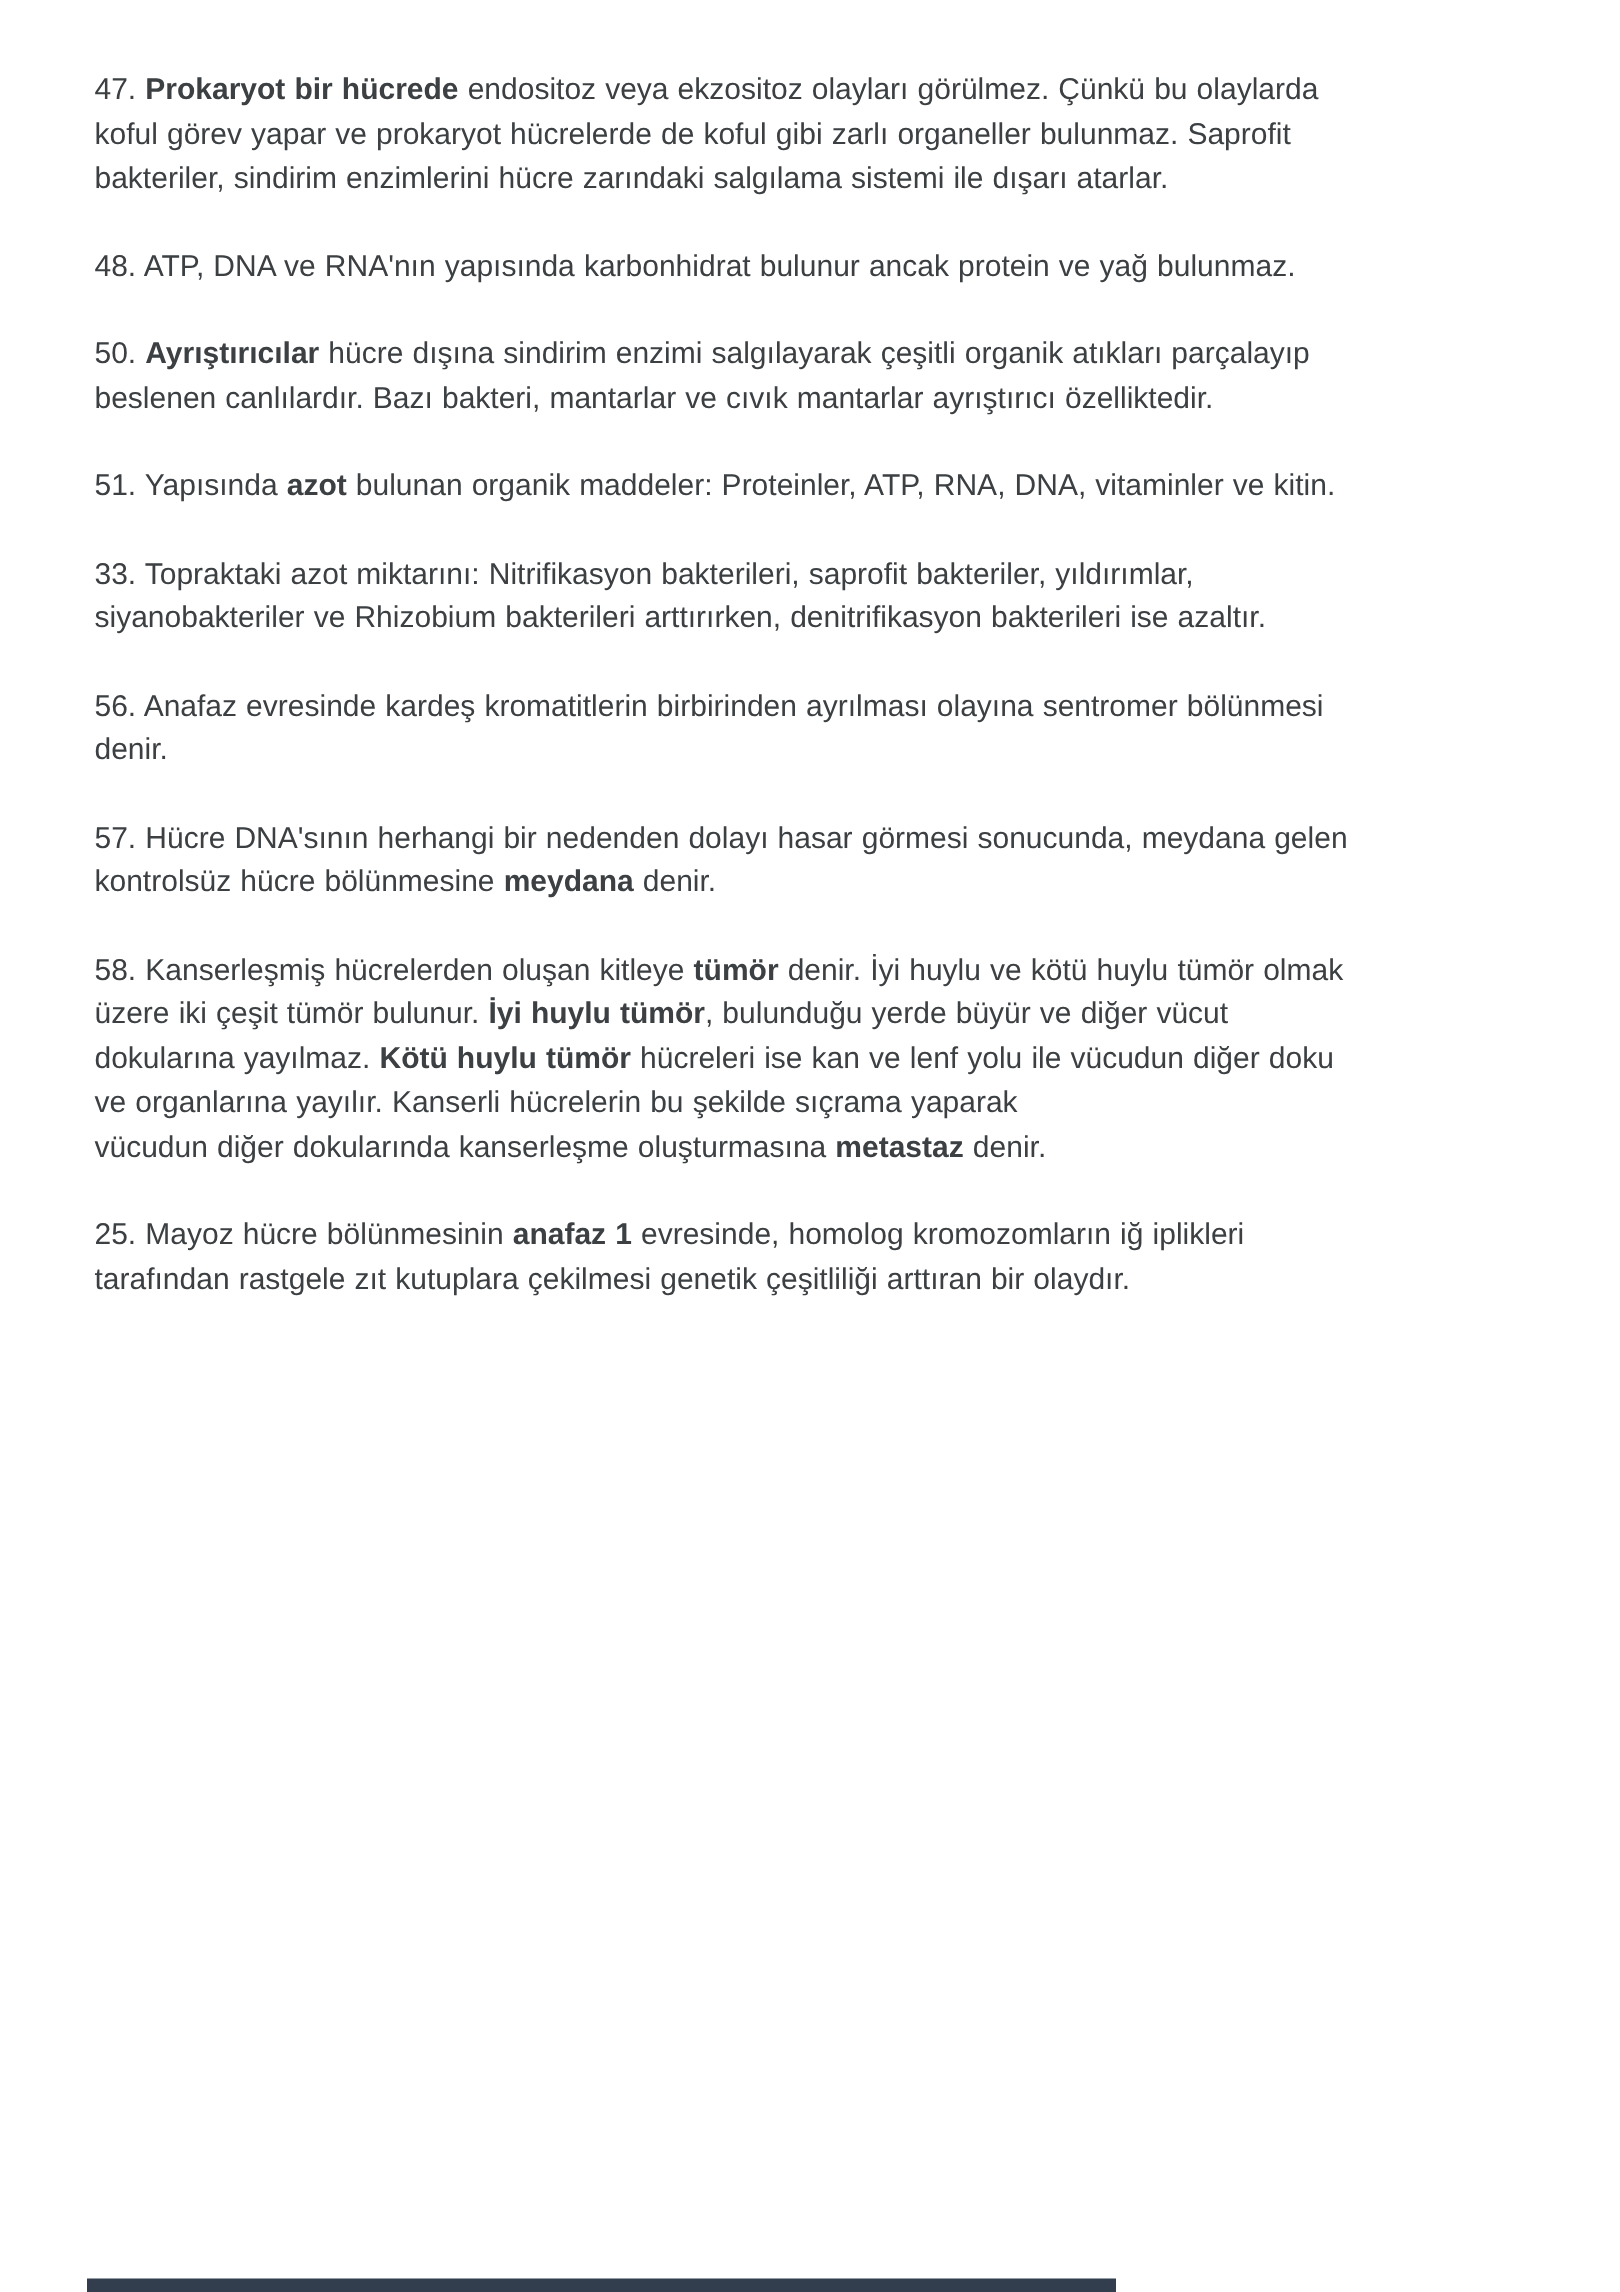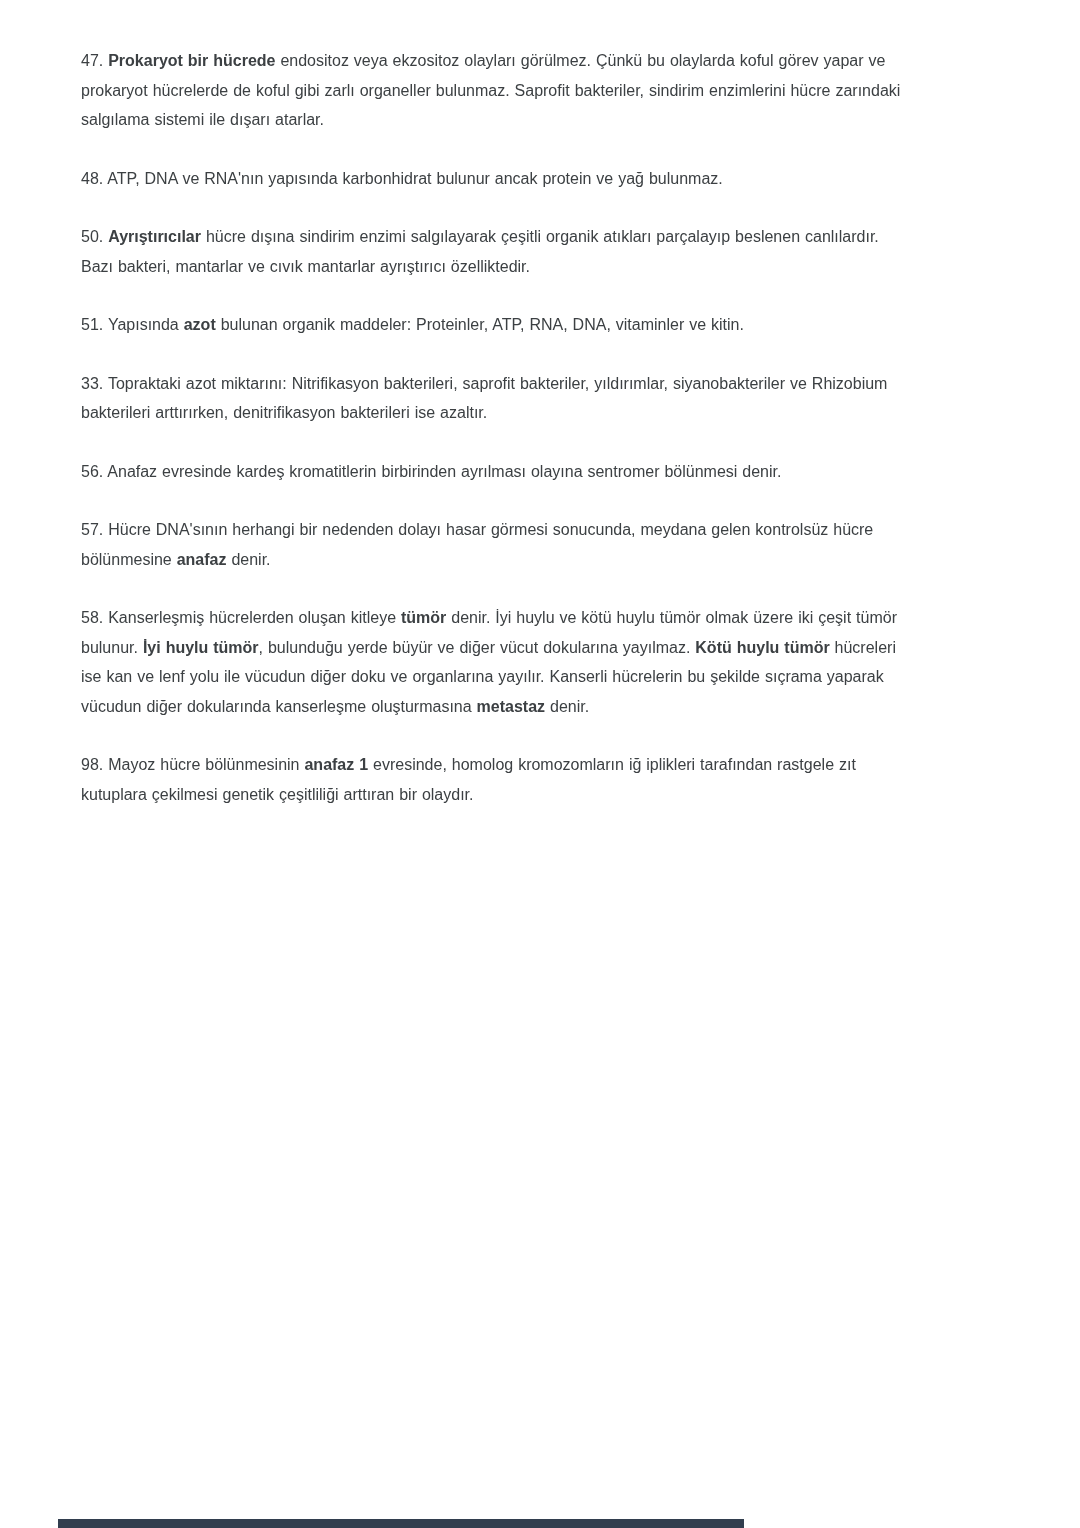--- a/index.html
+++ b/index.html
@@ -22,23 +22,23 @@
     background: var(--bg);
     overflow: hidden;
   }
   .content {
     position: absolute;
     left: 63px;
     top: 46px;
     width: 848px;
   }
   p.note {
-    font-size: 16px;
+    font-size: 20px;
     line-height: 29.5px;
-    margin: 0 0 29px 18px;
+    margin: 0 0 29px 0;
     color: var(--text);
     word-spacing: 0.5px;
   }
   p.note:last-child { margin-bottom: 0; }
   p.note .bold { font-weight: 700; }
   .bottom-bar {
     position: absolute;
     left: 58px;
     top: 1519px;
     width: 686px;
@@ -50,18 +50,18 @@
 <body>
 
 <div class="page">
   <div class="content">
       <p class="note"><span>47. </span><span class="bold">Prokaryot bir hücrede</span><span> endositoz veya ekzositoz olayları görülmez. Çünkü bu olaylarda koful görev yapar ve prokaryot hücrelerde de koful gibi zarlı organeller bulunmaz. Saprofit bakteriler, sindirim enzimlerini hücre zarındaki salgılama sistemi ile dışarı atarlar.</span></p>
       <p class="note"><span>48. ATP, DNA ve RNA'nın yapısında karbonhidrat bulunur ancak protein ve yağ bulunmaz.</span></p>
       <p class="note"><span>50. </span><span class="bold">Ayrıştırıcılar</span><span> hücre dışına sindirim enzimi salgılayarak çeşitli organik atıkları parçalayıp beslenen canlılardır. Bazı bakteri, mantarlar ve cıvık mantarlar ayrıştırıcı özelliktedir.</span></p>
       <p class="note"><span>51. Yapısında </span><span class="bold">azot</span><span> bulunan organik maddeler: Proteinler, ATP, RNA, DNA, vitaminler ve kitin.</span></p>
       <p class="note"><span>33. Topraktaki azot miktarını: Nitrifikasyon bakterileri, saprofit bakteriler, yıldırımlar, siyanobakteriler ve Rhizobium bakterileri arttırırken, denitrifikasyon bakterileri ise azaltır.</span></p>
       <p class="note"><span>56. Anafaz evresinde kardeş kromatitlerin birbirinden ayrılması olayına sentromer bölünmesi denir.</span></p>
-      <p class="note"><span>57. Hücre DNA'sının herhangi bir nedenden dolayı hasar görmesi sonucunda, meydana gelen kontrolsüz hücre bölünmesine </span><span class="bold">anafaz</span><span> denir.</span></p>
+      <p class="note"><span>57. Hücre DNA'sının herhangi bir nedenden dolayı hasar görmesi sonucunda, meydana gelen kontrolsüz hücre bölünmesine </span><span class="bold">meydana</span><span> denir.</span></p>
       <p class="note"><span>58. Kanserleşmiş hücrelerden oluşan kitleye </span><span class="bold">tümör</span><span> denir. İyi huylu ve kötü huylu tümör olmak üzere iki çeşit tümör bulunur. </span><span class="bold">İyi huylu tümör</span><span>, bulunduğu yerde büyür ve diğer vücut dokularına yayılmaz. </span><span class="bold">Kötü huylu tümör</span><span> hücreleri ise kan ve lenf yolu ile vücudun diğer doku ve organlarına yayılır. Kanserli hücrelerin bu şekilde sıçrama yaparak</span><br><span>vücudun diğer dokularında kanserleşme oluşturmasına </span><span class="bold">metastaz</span><span> denir.</span></p>
-      <p class="note"><span>98. Mayoz hücre bölünmesinin </span><span class="bold">anafaz 1</span><span> evresinde, homolog kromozomların iğ iplikleri tarafından rastgele zıt kutuplara çekilmesi genetik çeşitliliği arttıran bir olaydır.</span></p>
+      <p class="note"><span>25. Mayoz hücre bölünmesinin </span><span class="bold">anafaz 1</span><span> evresinde, homolog kromozomların iğ iplikleri tarafından rastgele zıt kutuplara çekilmesi genetik çeşitliliği arttıran bir olaydır.</span></p>
     </div>
   <div class="bottom-bar"></div>
 </div>
 
 </body></html>

